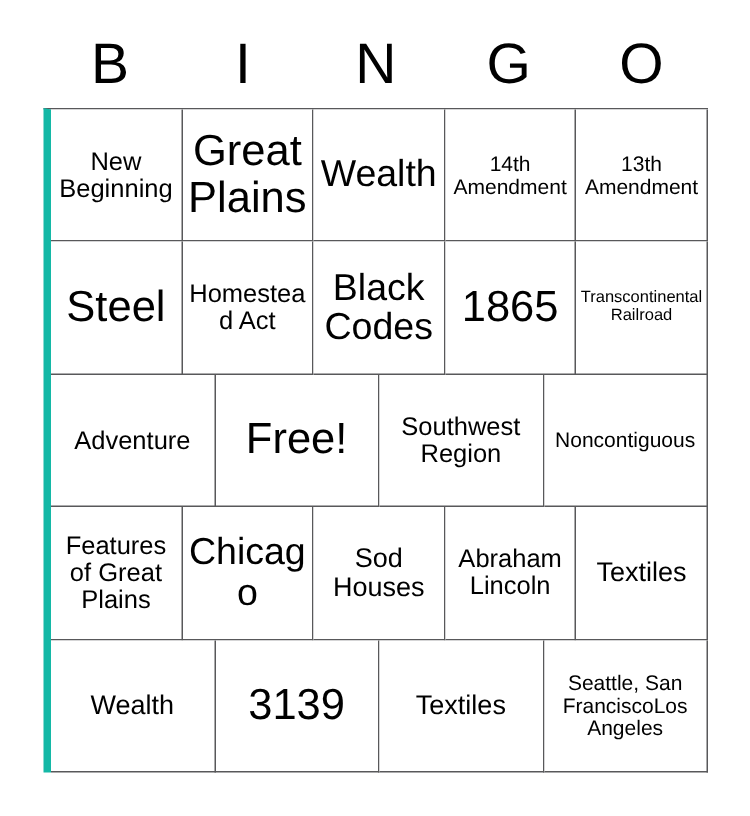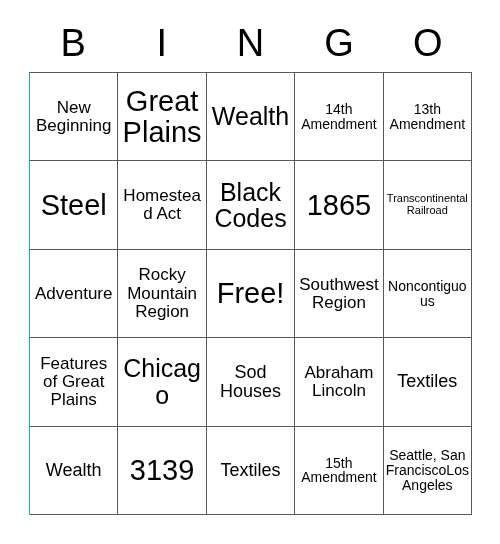--- a/index.html
+++ b/index.html
@@ -38,21 +38,21 @@
     line-height: 1;
     font-weight: 400;
     color: #000000;
     letter-spacing: 0;
   }
 
   #grid {
     width: 443px;
     height: 443px;
     border-top: 1px solid #58585a;
-    border-left: 1px solid #14b8a6;
+    border-left: 5px solid #14b8a6;
     box-sizing: border-box;
     display: flex;
     flex-direction: column;
   }
   .grid-row {
     display: flex;
     flex: 1 1 0;
     min-height: 0;
   }
   .cell {
@@ -133,23 +133,20 @@
         </div>
       <div class="cell fs-xxs">
           <span class="cell-text">Transcontinental Railroad</span>
         </div>
     </div>
 
     <div class="grid-row">
       <div class="cell fs-sm">
           <span class="cell-text">Adventure</span>
         </div>
-      <div class="cell fs-sm">
-          <span class="cell-text">Rocky Mountain Region</span>
-        </div>
       <div class="cell fs-xl">
           <span class="cell-text">Free!</span>
         </div>
       <div class="cell fs-sm">
           <span class="cell-text">Southwest Region</span>
         </div>
       <div class="cell fs-xs">
           <span class="cell-text">Noncontiguous</span>
         </div>
     </div>
@@ -176,21 +173,18 @@
       <div class="cell fs-md">
           <span class="cell-text">Wealth</span>
         </div>
       <div class="cell fs-xl">
           <span class="cell-text">3139</span>
         </div>
       <div class="cell fs-md">
           <span class="cell-text">Textiles</span>
         </div>
       <div class="cell fs-xs">
-          <span class="cell-text">15th Amendment</span>
-        </div>
-      <div class="cell fs-xs">
           <span class="cell-text">Seattle, San FranciscoLos Angeles</span>
         </div>
     </div>
 
   </div>
 </div>
 
 </body></html>

